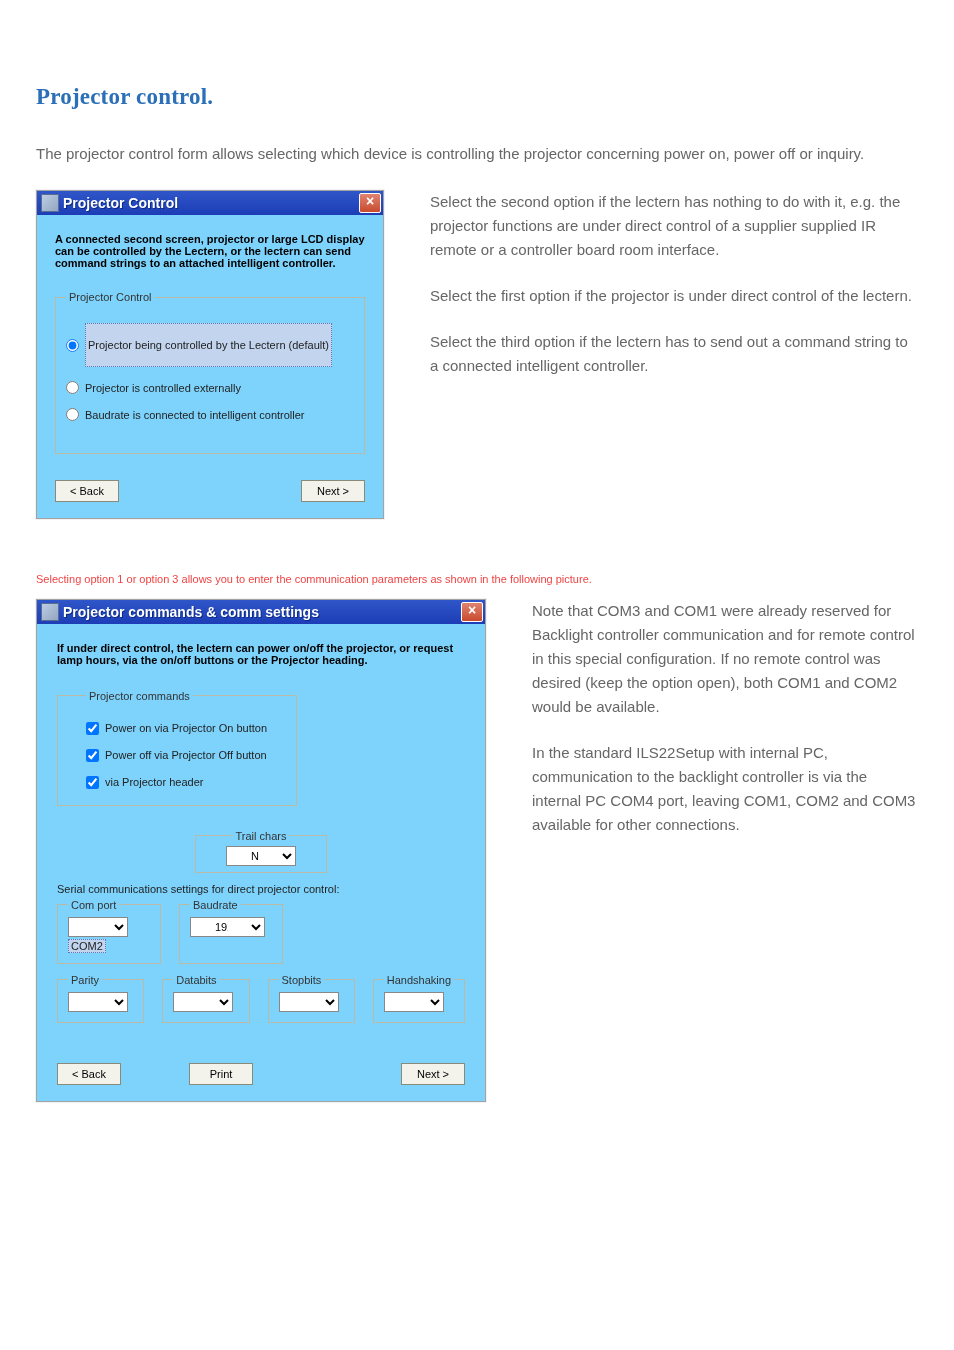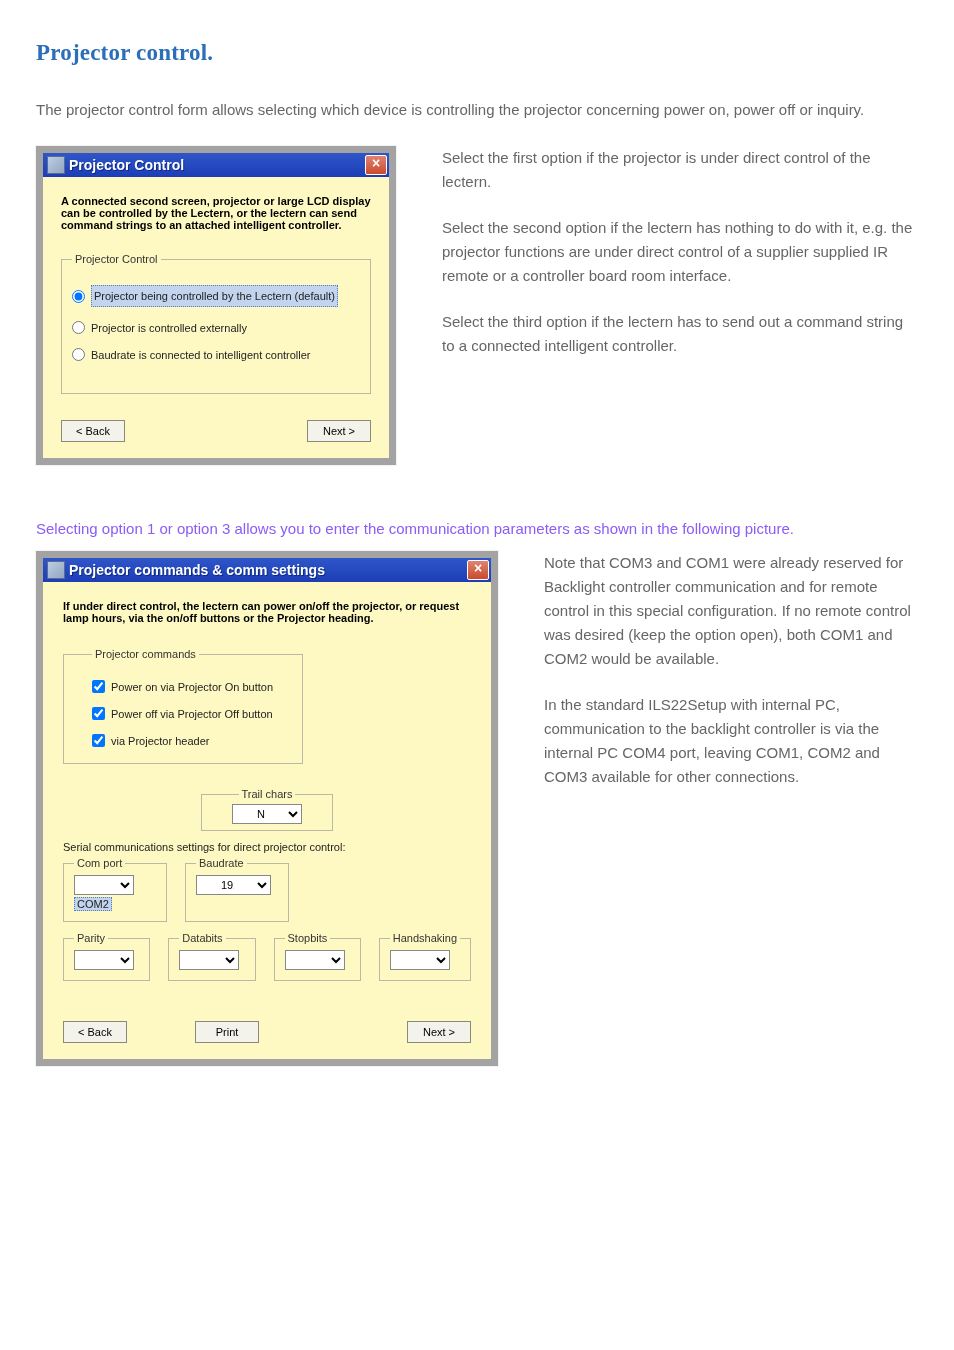--- a/index.html
+++ b/index.html
@@ -12,34 +12,35 @@
   .page {
     padding: 40px 36px 20px 36px;
   }
   .page-title {
     color: #2a6fb8;
     font-family: Georgia, 'Times New Roman', serif;
     font-size: 23px;
     font-weight: 600;
     margin-bottom: 32px;
     letter-spacing: .2px;
+    margin-top: 44px;
   }
   .intro, .body-text {
     font-size: 15px;
     line-height: 1.6;
     color: #666;
     margin-bottom: 24px;
   }
   .row { display: flex; gap: 46px; }
   .col-right p { margin: 0 0 22px 0; font-size: 15px; line-height: 1.6; color: #666; }
 
   
   .win {
-    border: 7px solid #a3a3a3;
-    background: #fef9c3; 
+    border: 1px solid #a3a3a3;
+    background: #7dd3fc; 
     box-shadow: 0 0 0 1px rgba(0,0,0,.05);
     position: relative;
   }
   .w1 { width: 346px; }
   .w2 { width: 448px; }
   .titlebar {
     height: 24px;
     display: flex;
     align-items: center;
     padding: 0 2px 0 4px;
@@ -78,21 +79,21 @@
 
   fieldset {
     border: 1px solid #b9b9a6;
     padding: 6px 10px 10px 10px;
     margin: 0;
   }
   legend { font-size: 11px; color: #333; padding: 0 3px; }
 
   .radio-row, .check-row { display: flex; align-items: center; gap: 6px; margin: 14px 0; }
   .radio-row input, .check-row input { margin: 0; }
-  .hl { background: #c2d4ee; border: 1px dotted #5a7abf; padding: 4px 2px; }
+  .hl { background: #c2d4ee; border: 1px dotted #5a7abf; padding: 15px 2px; }
 
   .btn {
     font-family: Tahoma, Arial, sans-serif;
     font-size: 11px;
     height: 22px;
     min-width: 64px;
     padding: 0 8px;
     border: 1px solid #8a8a7a;
     background: #f3f3ec;
     color: #000;
@@ -124,21 +125,21 @@
   .serial-grid fieldset { width: 82px; }
   .serial-grid .fs-baud { width: 82px; }
   .fs-com .sel { width: 60px; }
   .fs-com .subitem { margin-top: 2px; font-size: 11px; background: #c2d4ee; border: 1px dotted #5a7abf; padding: 0 2px; display: inline-block; }
   .serial-grid2 { display: flex; gap: 18px; margin-top: 10px; }
   .serial-grid2 fieldset { width: 82px; }
   .fs-hand { width: 82px; }
   .fs-stop { width: 82px; }
   .serial-grid2 .sel { width: 60px; }
 
-  .after { margin: 52px 0 10px 0; font-size: 15px; line-height: 1.6; color: #8b5cf6; }
+  .after { margin: 52px 0 10px 0; font-size: 11px; line-height: 1.6; color: #ef4444; }
 
   .footer { text-align: center; color: #777; font-size: 15px; margin-top: 40px; }
 </style>
 </head>
 <body>
 
 <div class="page">
   <div class="page-title">Projector control.</div>
   <div class="intro">The projector control form allows selecting which device is controlling the projector concerning power on, power off or inquiry.</div>
 
@@ -170,22 +171,22 @@
           </fieldset>
           <div class="btnrow">
             <button class="btn">&lt; Back</button>
             <div class="sp"></div>
             <button class="btn">Next &gt;</button>
           </div>
         </div>
       </div>
     </div>
     <div class="col-right" style="flex:1">
+      <p>Select the second option if the lectern has nothing to do with it, e.g. the projector functions are under direct control of a supplier supplied IR remote or a controller board room interface.</p>
       <p>Select the first option if the projector is under direct control of the lectern.</p>
-      <p>Select the second option if the lectern has nothing to do with it, e.g. the projector functions are under direct control of a supplier supplied IR remote or a controller board room interface.</p>
       <p>Select the third option if the lectern has to send out a command string to a connected intelligent controller.</p>
     </div>
   </div>
 
   <div class="after">Selecting option 1 or option 3 allows you to enter the communication parameters as shown in the following picture.</div>
 
   <div class="row">
     <div>
       <div class="win w2">
         <div class="titlebar">

